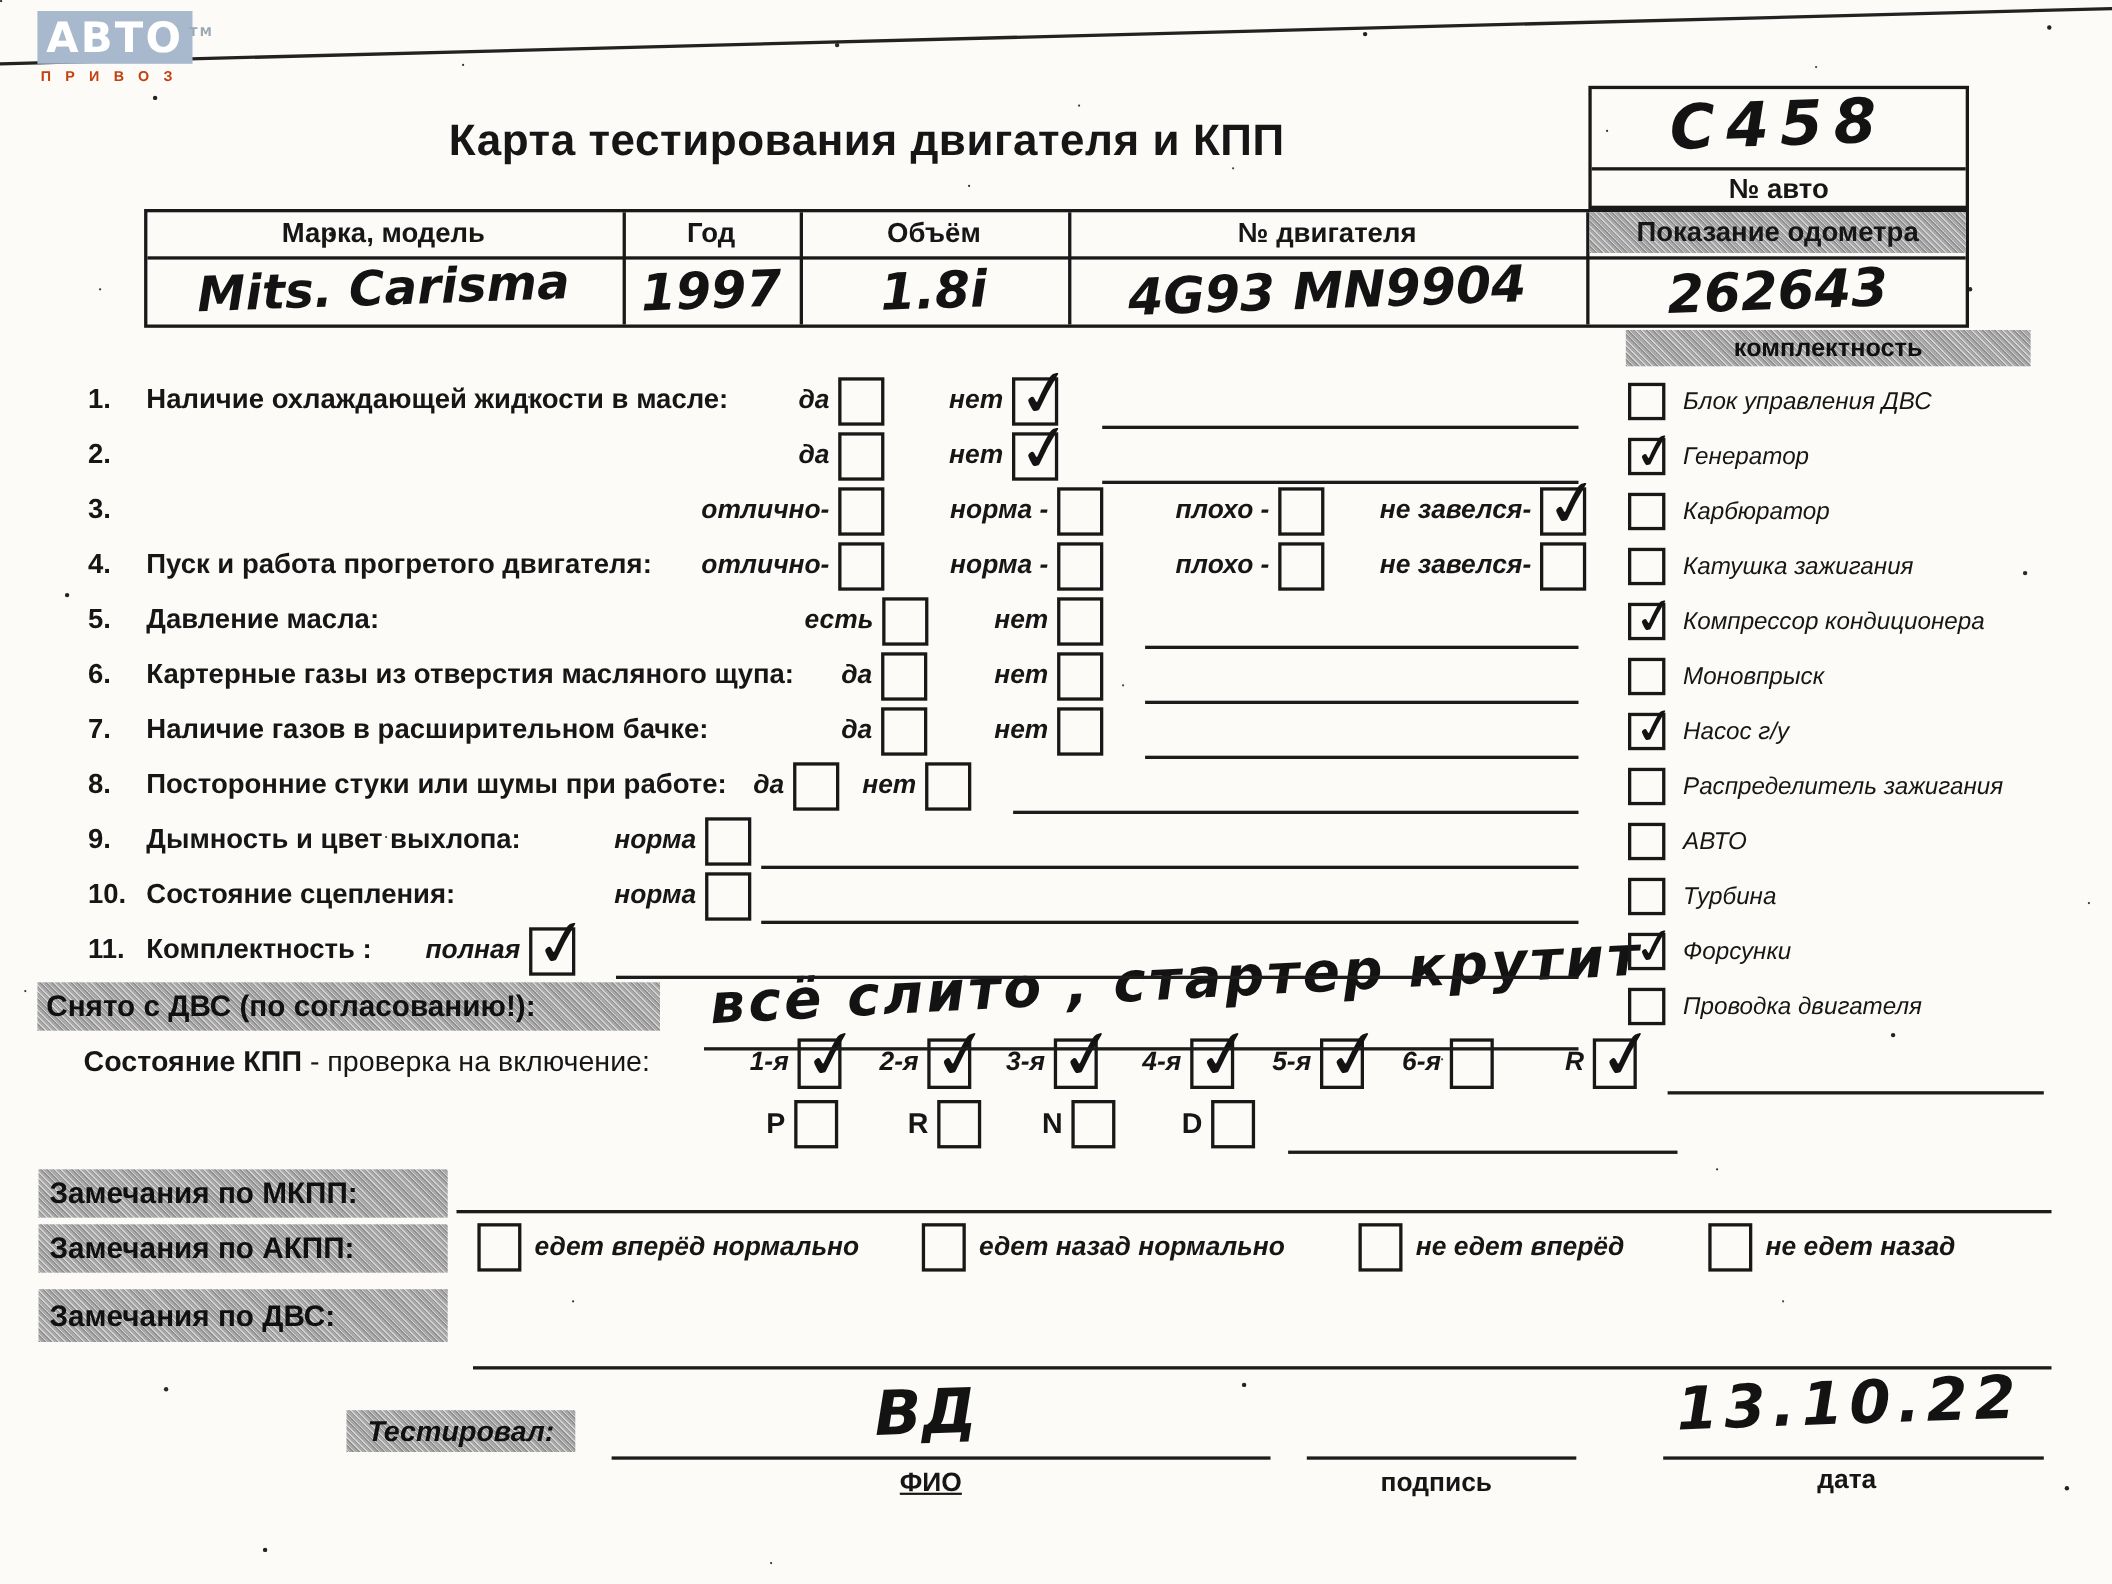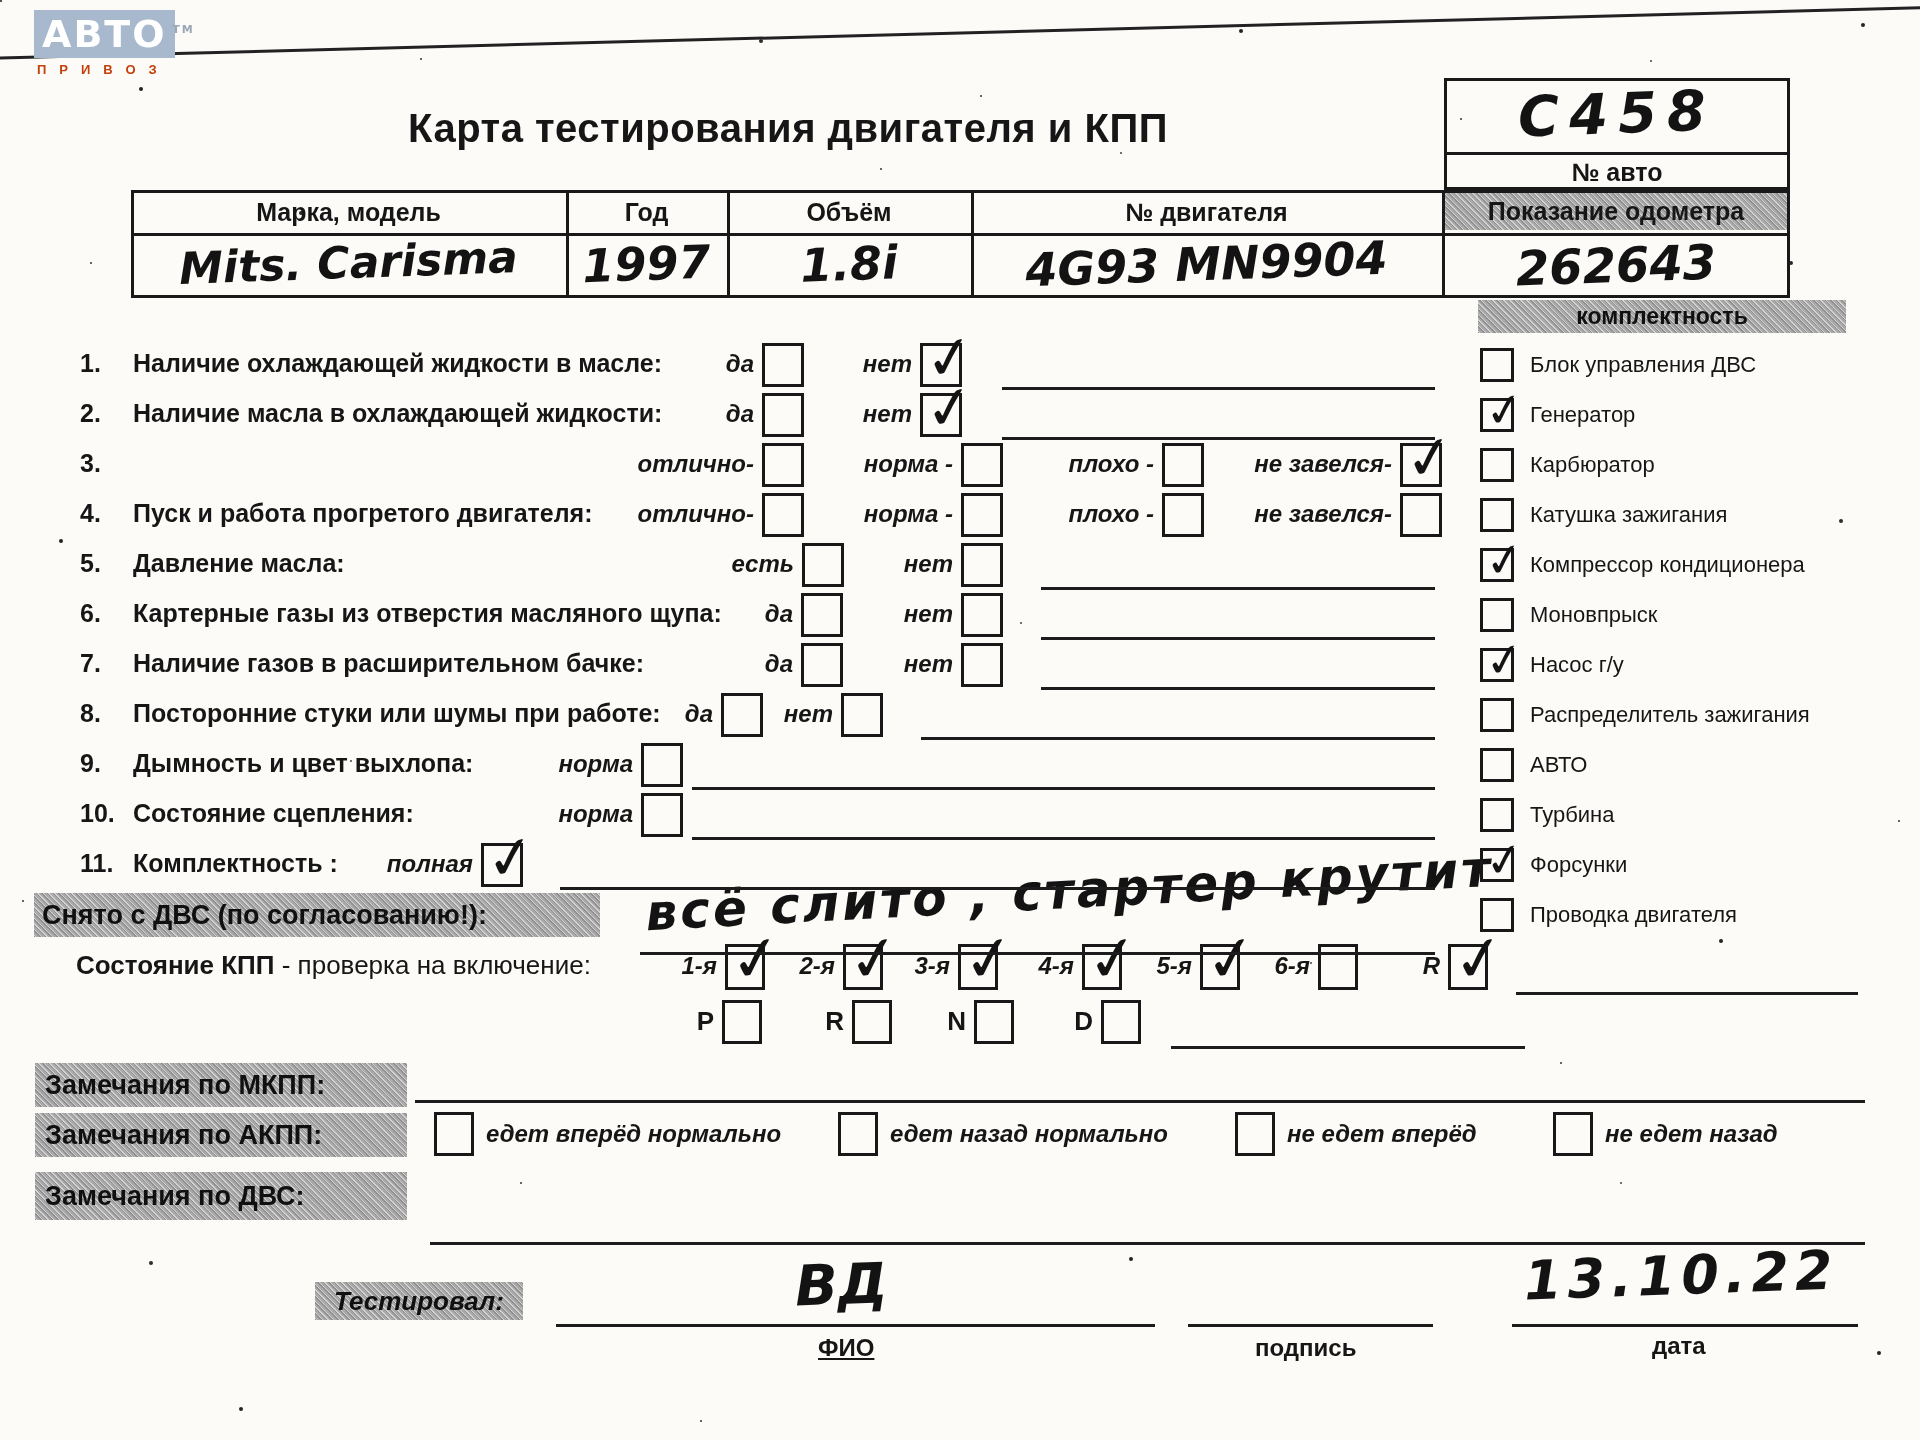--- a/index.html
+++ b/index.html
@@ -50,21 +50,21 @@
   
   .tframe{border:3px solid #191919;box-sizing:border-box;}
   .vdiv{position:absolute;top:0;bottom:0;width:0;border-left:3px solid #191919;}
   .hdiv{position:absolute;left:0;right:0;height:0;border-top:3px solid #191919;}
   .th{font-weight:bold;font-size:25px;text-align:center;white-space:nowrap;}
   .vcell{text-align:center;}
   
   .qnum,.qlabel{font-weight:bold;font-size:25px;white-space:nowrap;}
   .olabel{position:absolute;font-style:italic;font-weight:bold;font-size:24px;white-space:nowrap;}
   .glabel{position:absolute;font-weight:bold;font-size:26px;white-space:nowrap;}
-  .clabel{font-size:22px;white-space:nowrap;}
+  .clabel{font-size:22px;white-space:nowrap;font-style:italic;}
   .cbox{border:3px solid #181818;box-sizing:border-box;background:transparent;}
   .mark{position:absolute;font-family:"DejaVu Sans",sans-serif;font-weight:bold;line-height:1;
         color:#131313;transform:rotate(-8deg);}
   .uline{position:absolute;height:0;border-top:3px solid #1c1c1c;}
   
   #kpp-label{left:76px;top:950px;font-size:26px;white-space:nowrap;}
   #akpp-label{left:76px;top:1006px;font-size:26px;white-space:nowrap;}
   #kpp-label b,#akpp-label b{font-weight:bold;}
   #kpp-label span,#akpp-label span{font-weight:normal;}
   
@@ -162,21 +162,20 @@
     <div class="abs qnum" style="left: 80px; top: 349px;">1.</div>
     <div class="abs qlabel" style="left: 133px; top: 349px;">Наличие охлаждающей жидкости в масле:</div>
     <div class="abs cbox" style="left: 762px; top: 343px; width: 42px; height: 44px;"></div>
     <div class="olabel" style="right: 1166px; top: 350px;">да</div>
     <div class="abs cbox" style="left: 920px; top: 343px; width: 42px; height: 44px;">
       <div class="mark" style="font-size: 59px; left: 2px; top: -18px;">✓</div>
     </div>
     <div class="olabel" style="right: 1008px; top: 350px;">нет</div>
     <div class="uline" style="left: 1002px; top: 387px; width: 433px; height: 0px;"></div>
     <div class="abs qnum" style="left: 80px; top: 399px;">2.</div>
-    <div class="abs qlabel" style="left: 133px; top: 399px;">Наличие масла в охлаждающей жидкости:</div>
     <div class="abs cbox" style="left: 762px; top: 393px; width: 42px; height: 44px;"></div>
     <div class="olabel" style="right: 1166px; top: 400px;">да</div>
     <div class="abs cbox" style="left: 920px; top: 393px; width: 42px; height: 44px;">
       <div class="mark" style="font-size: 59px; left: 2px; top: -18px;">✓</div>
     </div>
     <div class="olabel" style="right: 1008px; top: 400px;">нет</div>
     <div class="uline" style="left: 1002px; top: 437px; width: 433px; height: 0px;"></div>
     <div class="abs qnum" style="left: 80px; top: 449px;">3.</div>
     <div class="abs cbox" style="left: 762px; top: 443px; width: 42px; height: 44px;"></div>
     <div class="olabel" style="right: 1166px; top: 450px;">отлично-</div>

